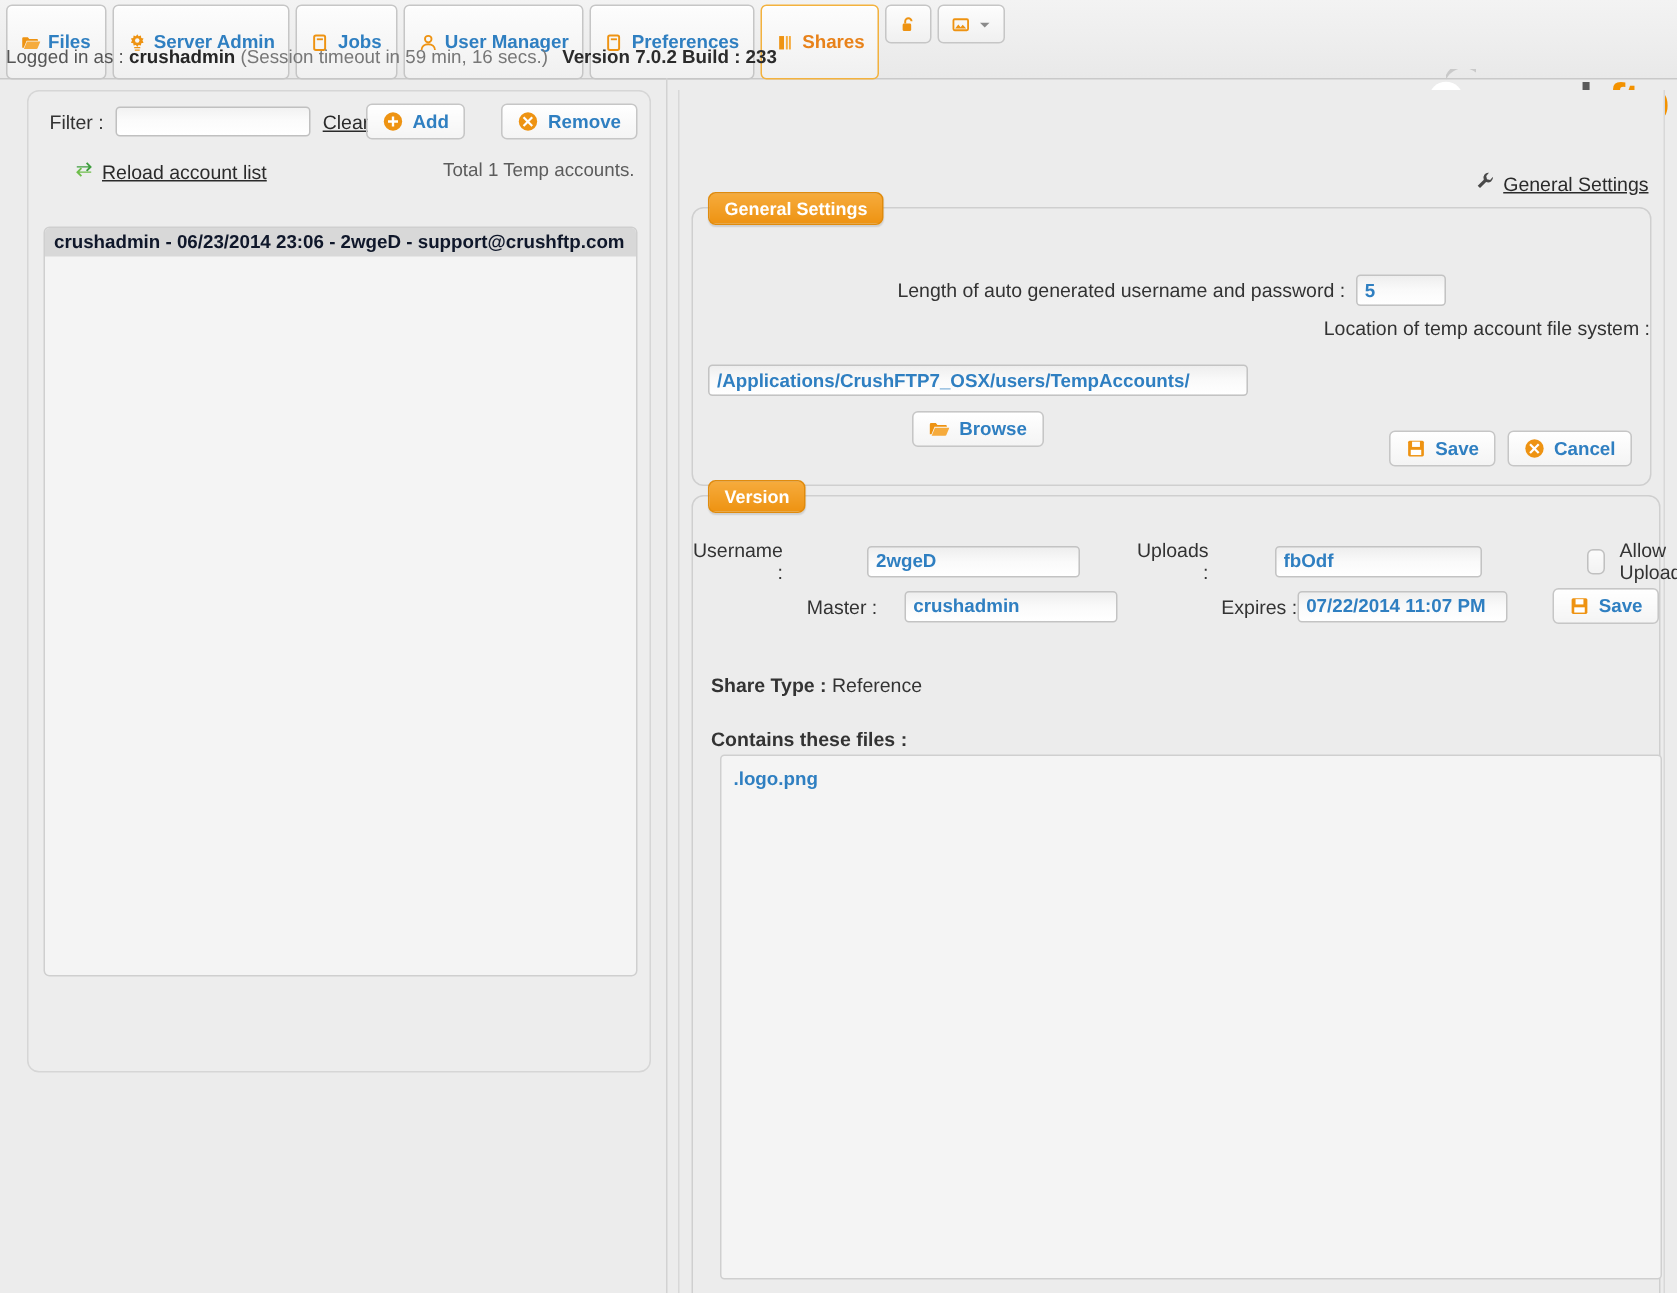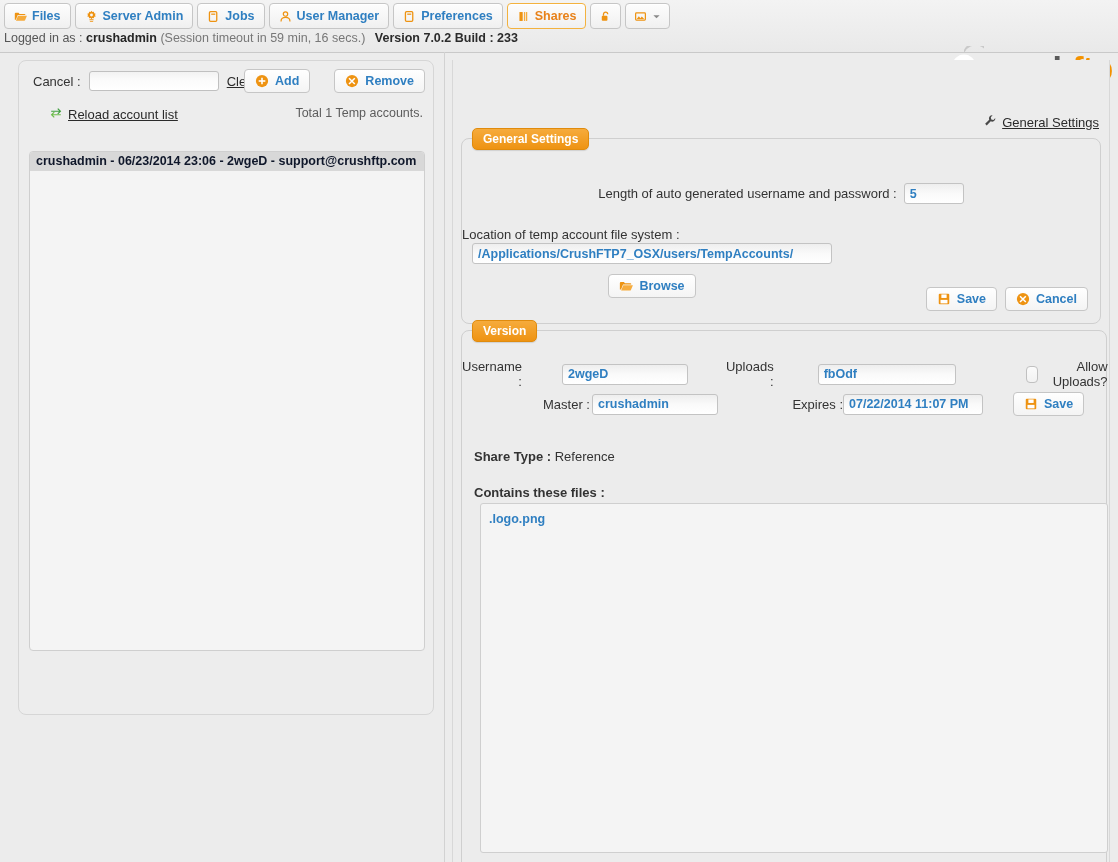--- a/index.html
+++ b/index.html
@@ -30,21 +30,21 @@
     top: 3px;
     display: flex;
     gap: 4px;
     align-items: stretch;
   }
   .tab {
     display: flex;
     align-items: center;
     gap: 5px;
     height: 24px;
-    padding: 0 9px;
+    padding: 12px 9px;
     background: linear-gradient(to bottom, #fdfdfd 0%, #f0f0f0 100%);
     border: 1px solid #c6c6c6;
     border-radius: 4px;
     color: #2f7fc1;
     font-weight: bold;
     font-size: 12.5px;
     white-space: nowrap;
     cursor: pointer;
     box-shadow: 0 1px 0 rgba(255,255,255,0.8) inset;
   }
@@ -257,21 +257,21 @@
     color: #ffffff;
     font-size: 12px;
     font-weight: bold;
     white-space: nowrap;
     box-shadow: 0 1px 1px rgba(0,0,0,0.12);
   }
 
   #fs-general { left: 8px; top: 78px; width: 640px; height: 186px; }
   #fs-settings { left: 8px; top: 270px; width: 646px; height: 568px; }
 
-  .ftext { font-size: 13px; color: #333333; text-align: right; }
+  .ftext { font-size: 13px; color: #333333; }
   .inp {
     height: 21px;
     border: 1px solid #c3c3c3;
     border-radius: 3px;
     background: linear-gradient(to bottom,#eeeeee 0%, #fafafa 50%, #ffffff 100%);
     font-family: "Liberation Sans", sans-serif;
     font-size: 12.5px;
     font-weight: bold;
     color: #2f7fc1;
     padding: 0 5px;
@@ -279,22 +279,22 @@
   }
 
   #len-row {
     position: absolute;
     left: 0; top: 44px; width: 100%;
     display: flex; justify-content: center; align-items: center; gap: 7px;
   }
   #len-input { width: 60px; }
 
   #loc-label {
-    position: absolute; left: 0; top: 88px; width: 100%;
-    text-align: left;
+    position: absolute; left: 0; top: 72px; width: 100%;
+    text-align: right;
   }
   #path-row {
     position: absolute; left: 10px; top: 104px;
     display: flex; align-items: center; gap: 10px; flex-direction: column;
   }
   #path-input { width: 360px; }
   #gen-buttons {
     position: absolute; right: 12px; top: 148px;
     display: flex; gap: 8px;
   }
@@ -302,21 +302,21 @@
   #set-row1 {
     position: absolute; left: 0; top: 28px; width: 100%;
     display: flex; align-items: center; gap: 38px;
   }
   #set-row2 {
     position: absolute; left: 0; top: 61px; width: 100%;
     display: flex; align-items: center;
   }
   .lblcell { text-align: right; }
   .c-user-l { width: 128px; }
-  .c-user-i { width: 126px; margin-left: 2px; }
+  .c-user-i { width: 142px; margin-left: 18px; }
   .c-pass-l { width: 125px; }
   .c-pass-i { width: 138px; margin-left: 6px; }
 
   .chk {
     width: 17px; height: 17px;
     border: 1px solid #c0c0c0;
     border-radius: 4px;
     background: linear-gradient(to bottom,#fbfbfb,#f2f2f2);
     box-sizing: border-box;
     cursor: pointer;
@@ -463,21 +463,21 @@
   </div>
 </div>
 
 <div id="main">
 
   <div id="divider"></div>
 
   <div id="leftpane">
 
     <div id="filterrow">
-      <span class="lab">Cancel :</span>
+      <span class="lab">Filter :</span>
       <input id="filterinput" class="inp" type="text" value="" style="">
       <span class="linklike">Clear</span>
     </div>
 
     <div id="addremove">
       <div class="btn">
         <span class="bico">
           <svg width="14" height="14" viewBox="0 0 16 16">
               <circle cx="8" cy="8" r="7" fill="#ee9312"></circle>
               <path d="M7.1 4.2h1.8v7.6H7.1z" fill="#fff"></path>

